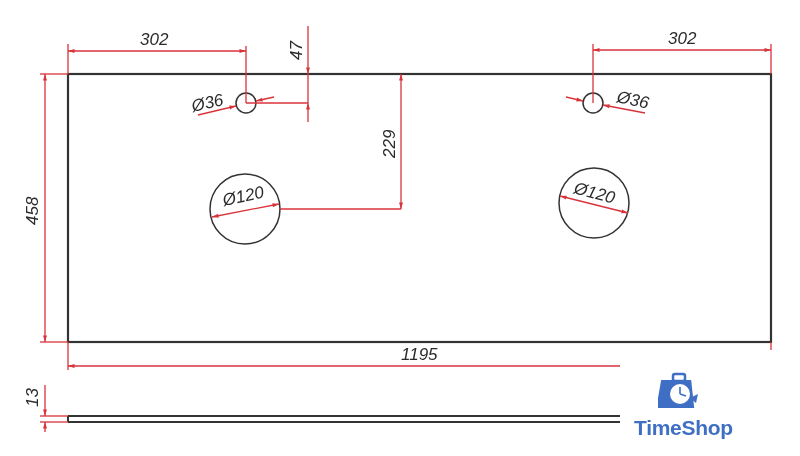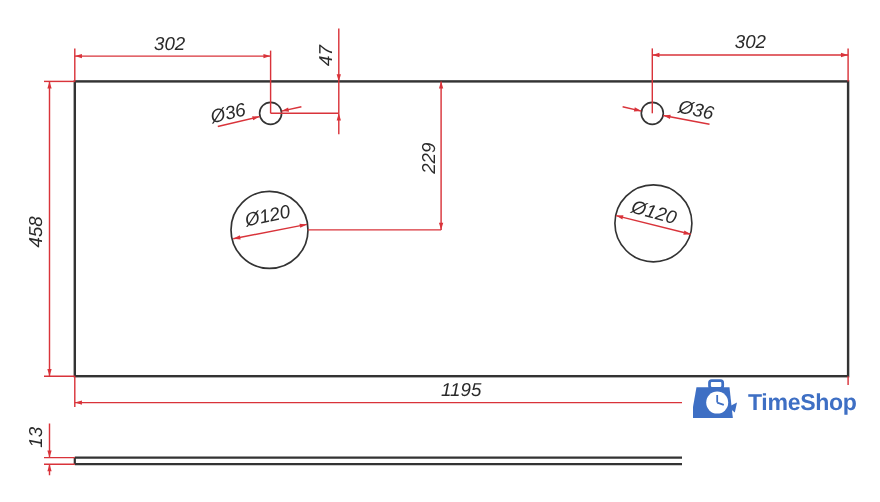--- a/index.html
+++ b/index.html
@@ -1,21 +1,21 @@
 <!DOCTYPE html>
 <html><head>
 <meta charset="utf-8">
 <style>
   html, body { margin: 0; padding: 0; background: #ffffff; }
   body { width: 800px; height: 456px; overflow: hidden; position: relative;
          font-family: "Liberation Sans", sans-serif; }
   svg { position: absolute; left: 0; top: 0; }
   .dim-text { font-family: "Liberation Sans", sans-serif; font-style: italic;
               font-size: 17px; fill: #2a2a2a; }
-  .logo { position: absolute; left: 630px; top: 344px; display: flex; align-items: center; }
+  .logo { position: absolute; left: 630px; top: 372px; display: flex; align-items: center; flex-direction: column; }
   .logo-text { font-family: "Liberation Sans", sans-serif; font-size: 21px;
                font-weight: bold; color: #3e6fc4; margin-left: 4px; letter-spacing: -0.3px; }
 </style>
 </head>
 <body>
 
 <svg width="800" height="456" viewBox="0 0 800 456">
   <defs>
     <marker id="arr" viewBox="0 0 10 10" refX="10" refY="5" markerWidth="7" markerHeight="5" orient="auto-start-reverse">
       <path d="M0,2 L10,5 L0,8 z" fill="#d9333a"></path>

